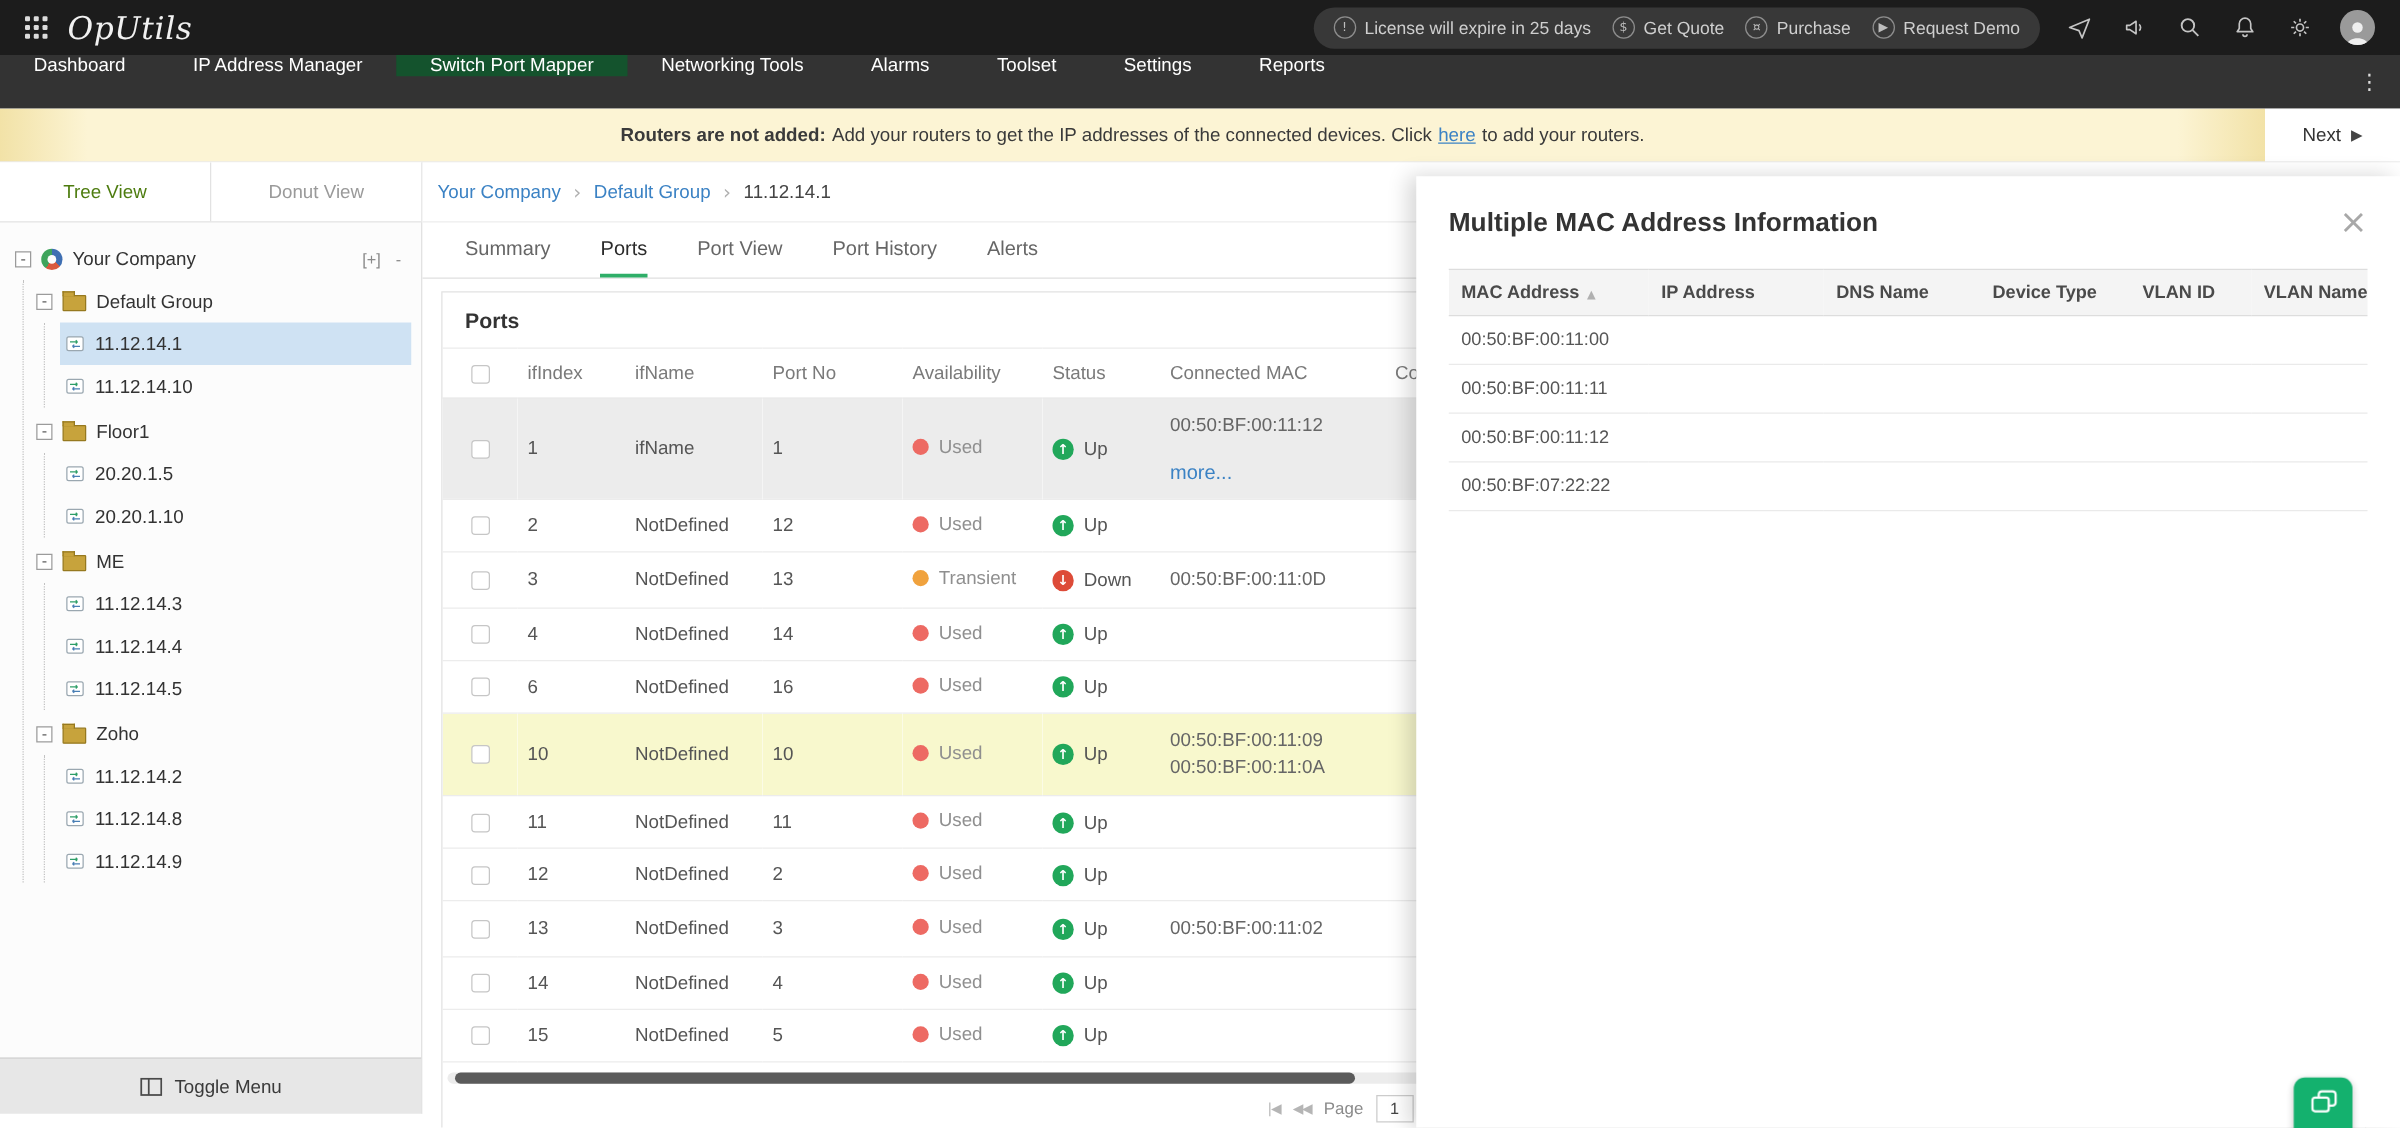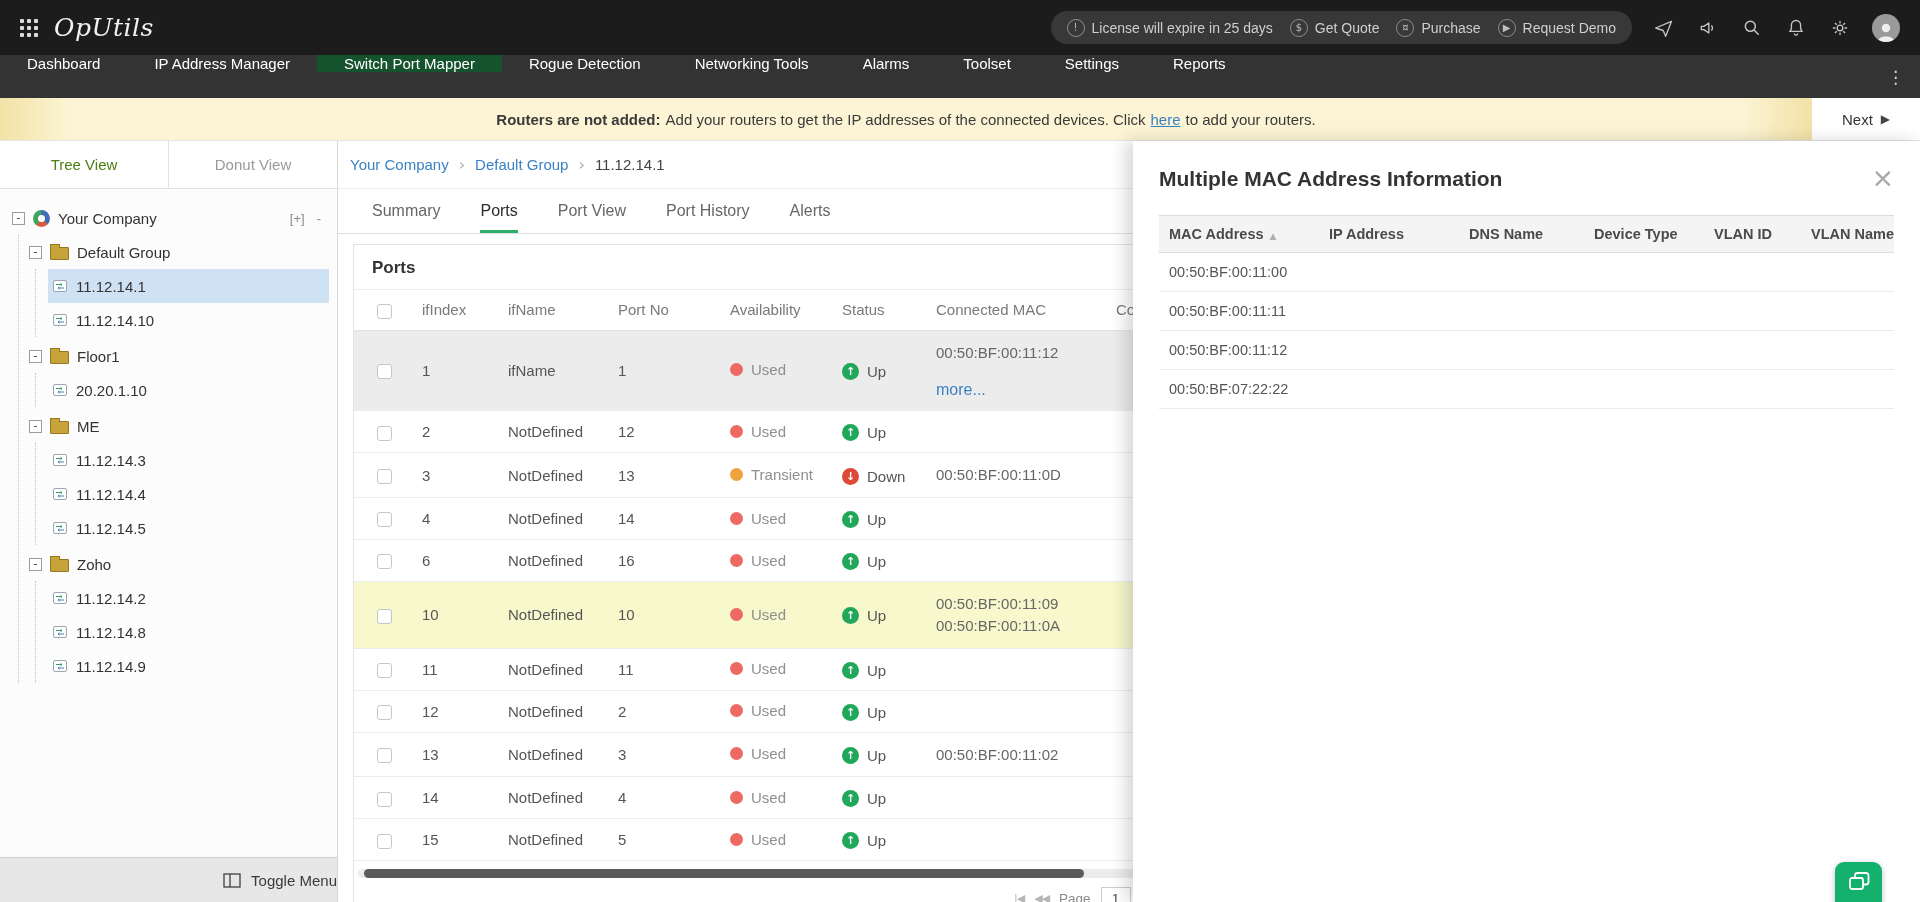--- a/index.html
+++ b/index.html
@@ -1,21 +1,21 @@
 <!DOCTYPE html>
 <html><head>
 <meta charset="utf-8">
 <style>
   *{box-sizing:border-box;margin:0;padding:0}
   html,body{width:1920px;height:902px;overflow:hidden}
   body{font-family:"Liberation Sans","DejaVu Sans",sans-serif;background:#fff;color:#333;font-size:15px}
   .glyph{font-family:"DejaVu Sans",sans-serif}
 
   
-  .topbar{height:55px;background:#1c1c1c;display:flex;align-items:center;padding:0 20px}
+  .topbar{height:44px;background:#1c1c1c;display:flex;align-items:center;padding:0 20px}
   .tb-left{display:flex;align-items:center;gap:16px}
   .grid-ic{display:grid;grid-template-columns:repeat(3,4px);gap:3px;cursor:pointer}
   .grid-ic i{width:4px;height:4px;background:#dcdcdc;border-radius:1px}
   .logo{font-family:"DejaVu Serif","Liberation Serif",serif;font-style:italic;font-size:25px;color:#f1f1f1;letter-spacing:.5px}
   .tb-right{margin-left:auto;display:flex;align-items:center;gap:20px}
   .tb-pill{background:#383838;border-radius:17px;height:33px;display:flex;align-items:center;gap:17px;padding:0 16px}
   .tb-badge{display:flex;align-items:center;gap:7px;color:#cfcfcf;font-size:14px;cursor:pointer;white-space:nowrap}
   .tb-badge-ic{width:18px;height:18px;border:1px solid #8d8d8d;border-radius:50%;display:flex;align-items:center;justify-content:center;font-size:10px;color:#bdbdbd;flex:0 0 18px}
   .tb-ic{width:24px;height:24px;display:flex;align-items:center;justify-content:center;cursor:pointer}
   .avatar{width:28px;height:28px;border-radius:50%;background:#9a9a9a;overflow:hidden;display:flex;align-items:flex-end;justify-content:center;cursor:pointer}
@@ -51,21 +51,21 @@
   .donut::after{content:"";position:absolute;inset:5px;background:#fcfcfc;border-radius:50%}
   .folder{width:19px;height:13px;background:#c7a33c;border:1px solid #96791f;border-radius:1px;position:relative;flex:0 0 19px;margin-top:2px}
   .folder::before{content:"";position:absolute;top:-4px;left:-1px;width:8px;height:3px;background:#c7a33c;border:1px solid #96791f;border-bottom:none}
   .root-ctrls{margin-left:auto;display:flex;gap:12px;padding-right:8px}
   .tree-ctrl{color:#8a8a8a;font-size:13px;cursor:pointer}
   .tree-groups{margin-left:6px;border-left:1px dotted #c2c2c2;padding-left:10px}
   .kids{margin-left:6px;border-left:1px dotted #c2c2c2;padding-left:12px;margin-bottom:2px}
   .tree-row.child{padding-left:4px}
   .tree-row.child.selected{background:#cfe2f3}
   .devicon{width:16px;height:16px;flex:0 0 16px;display:flex}
-  .toggle-bar{height:45px;flex:0 0 45px;background:#e7e7e7;border-top:1px solid #d2d2d2;display:flex;align-items:center;justify-content:flex-end;gap:10px;font-size:15px;color:#3a3a3a;cursor:pointer}
+  .toggle-bar{height:45px;flex:0 0 45px;background:#e7e7e7;border-top:1px solid #d2d2d2;display:flex;align-items:center;justify-content:center;gap:10px;font-size:15px;color:#3a3a3a;cursor:pointer}
 
   
   .main{flex:1;min-width:0;display:flex;flex-direction:column;background:#fff}
   .bc-row{height:48px;flex:0 0 48px;display:flex;align-items:center;padding:0 12px;border-bottom:1px solid #ededed;font-size:15px}
   .bc-item{color:#444}
   .bc-item.link{color:#3b82c4;cursor:pointer}
   .bc-sep{color:#b0b0b0;margin:0 10px;font-size:16px}
   .mtabs{height:45px;flex:0 0 45px;display:flex;align-items:stretch;padding-left:34px;border-bottom:1px solid #e0e0e0;gap:40px;font-size:16px;color:#666}
   .mtab{display:flex;align-items:center;cursor:pointer;border-bottom:3px solid transparent;padding-top:2px}
   .mtab.active{color:#2b2b2b;border-bottom-color:#2fae68}
@@ -190,21 +190,20 @@
         </svg>
     </span>
   </div>
 </header>
 
 <nav class="mainnav">
   <div id="nav-items" style="display:flex;align-items:flex-start">
       <div class="nav-item">Dashboard</div>
       <div class="nav-item">IP Address Manager</div>
       <div class="nav-item active">Switch Port Mapper</div>
-      <div class="nav-item">Rogue Detection</div>
       <div class="nav-item">Networking Tools</div>
       <div class="nav-item">Alarms</div>
       <div class="nav-item">Toolset</div>
       <div class="nav-item">Settings</div>
       <div class="nav-item">Reports</div>
     </div>
   <span class="nav-kebab glyph">⋮</span>
 </nav>
 
 <div class="banner-row">
@@ -267,20 +266,30 @@
               </div>
             </div>
           </div>
           <div class="tree-group">
             <div class="tree-row group">
               <span class="expander glyph">-</span>
               <span class="folder"></span>
               <span class="tree-label">Floor1</span>
             </div>
             <div class="kids">
+              <div class="tree-row child">
+                <span class="devicon">
+                  <svg width="16" height="16" viewBox="0 0 16 16">
+                    <rect x="1.5" y="2.5" width="13" height="11" rx="1.5" fill="#fff" stroke="#9aa7b0"></rect>
+                    <path d="M4 6.5h6M10 6.5 8.6 5.2M10 6.5 8.6 7.8" stroke="#2e9e68" fill="none"></path>
+                    <path d="M12 10H6M6 10l1.4-1.3M6 10l1.4 1.3" stroke="#4a7fb5" fill="none"></path>
+                  </svg>
+                </span>
+                <span class="tree-label">20.20.1.5</span>
+              </div>
               <div class="tree-row child">
                 <span class="devicon">
                   <svg width="16" height="16" viewBox="0 0 16 16">
                     <rect x="1.5" y="2.5" width="13" height="11" rx="1.5" fill="#fff" stroke="#9aa7b0"></rect>
                     <path d="M4 6.5h6M10 6.5 8.6 5.2M10 6.5 8.6 7.8" stroke="#2e9e68" fill="none"></path>
                     <path d="M12 10H6M6 10l1.4-1.3M6 10l1.4 1.3" stroke="#4a7fb5" fill="none"></path>
                   </svg>
                 </span>
                 <span class="tree-label">20.20.1.10</span>
               </div>

